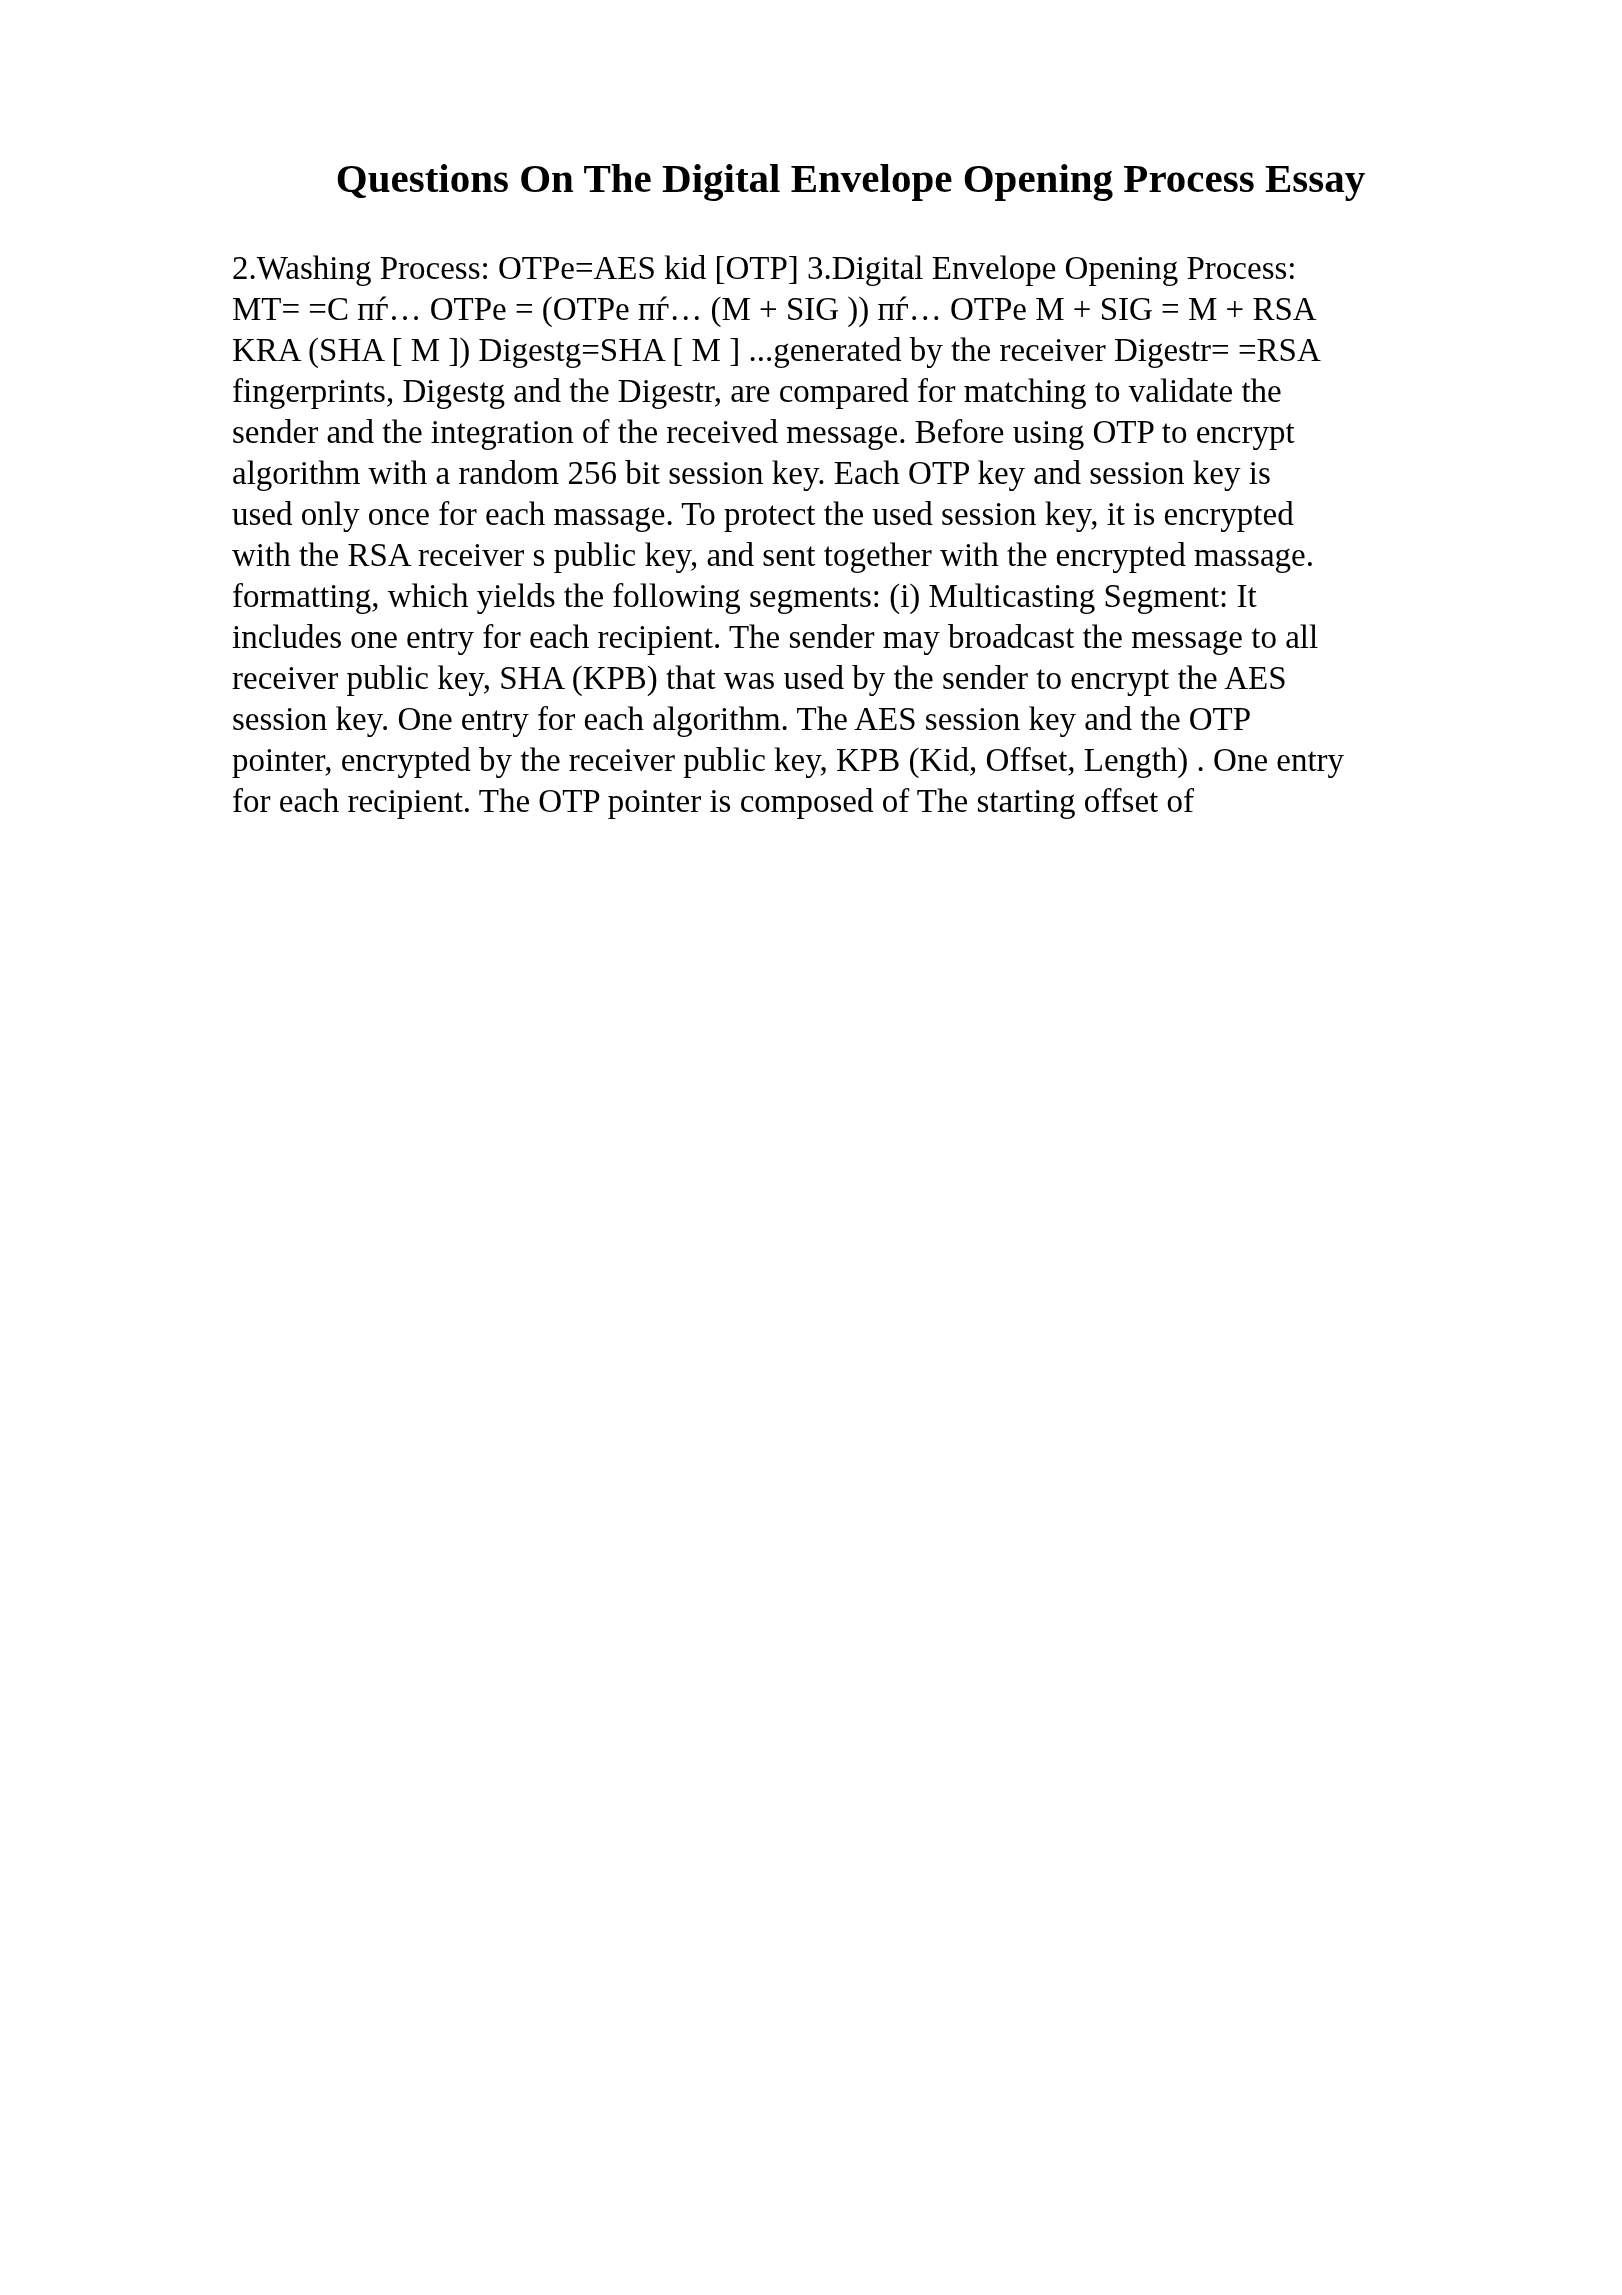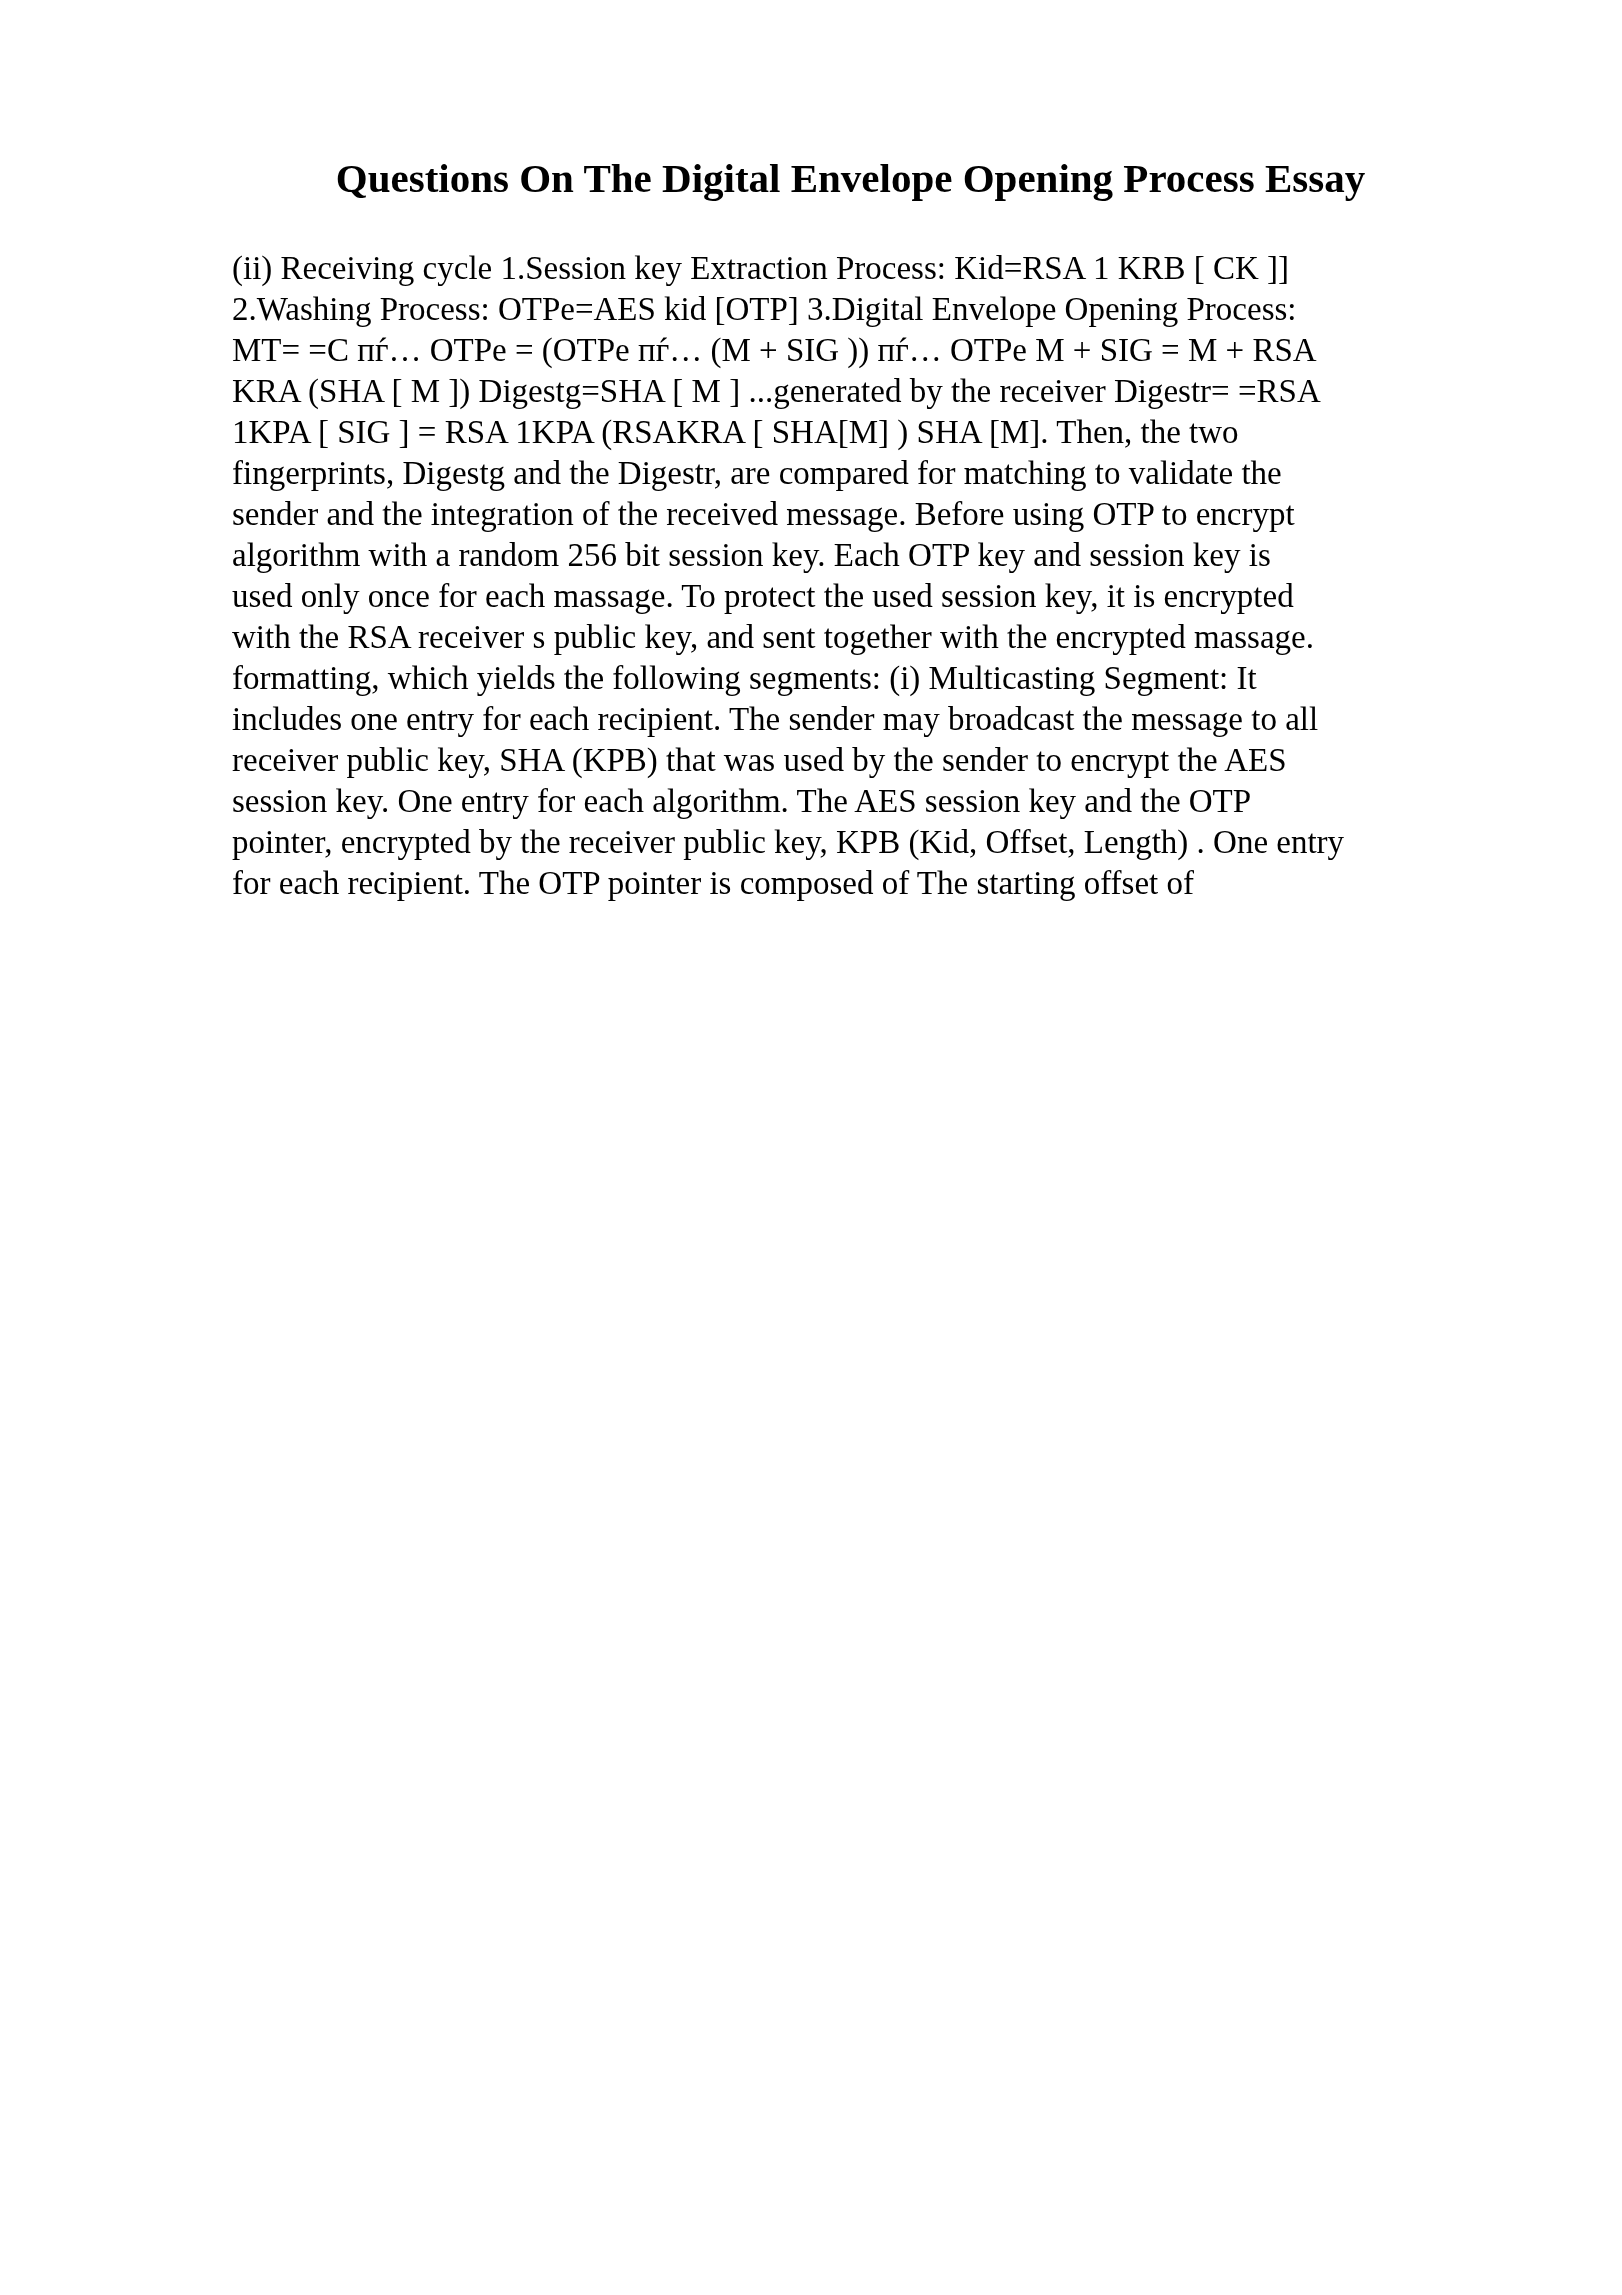--- a/index.html
+++ b/index.html
@@ -39,25 +39,23 @@
     white-space: nowrap;
   }
 </style>
 </head>
 <body>
 
 <div class="page">
   <h1 class="doc-title">Questions On The Digital Envelope Opening Process Essay</h1>
 
   <div class="essay-body">
-      <div class="line">(ii) Receiving cycle 1.Session key Extraction Process: Kid=RSA 1 KRB [ CK ]]</div>
       <div class="line">2.Washing Process: OTPe=AES kid [OTP] 3.Digital Envelope Opening Process:</div>
       <div class="line">MT= =C пѓ… OTPe = (OTPe пѓ… (M + SIG )) пѓ… OTPe M + SIG = M + RSA</div>
       <div class="line">KRA (SHA [ M ]) Digestg=SHA [ M ] ...generated by the receiver Digestr= =RSA</div>
-      <div class="line">1KPA [ SIG ] = RSA 1KPA (RSAKRA [ SHA[M] ) SHA [M]. Then, the two</div>
       <div class="line">fingerprints, Digestg and the Digestr, are compared for matching to validate the</div>
       <div class="line">sender and the integration of the received message. Before using OTP to encrypt</div>
       <div class="line">algorithm with a random 256 bit session key. Each OTP key and session key is</div>
       <div class="line">used only once for each massage. To protect the used session key, it is encrypted</div>
       <div class="line">with the RSA receiver s public key, and sent together with the encrypted massage.</div>
       <div class="line">formatting, which yields the following segments: (i) Multicasting Segment: It</div>
       <div class="line">includes one entry for each recipient. The sender may broadcast the message to all</div>
       <div class="line">receiver public key, SHA (KPB) that was used by the sender to encrypt the AES</div>
       <div class="line">session key. One entry for each algorithm. The AES session key and the OTP</div>
       <div class="line">pointer, encrypted by the receiver public key, KPB (Kid, Offset, Length) . One entry</div>

